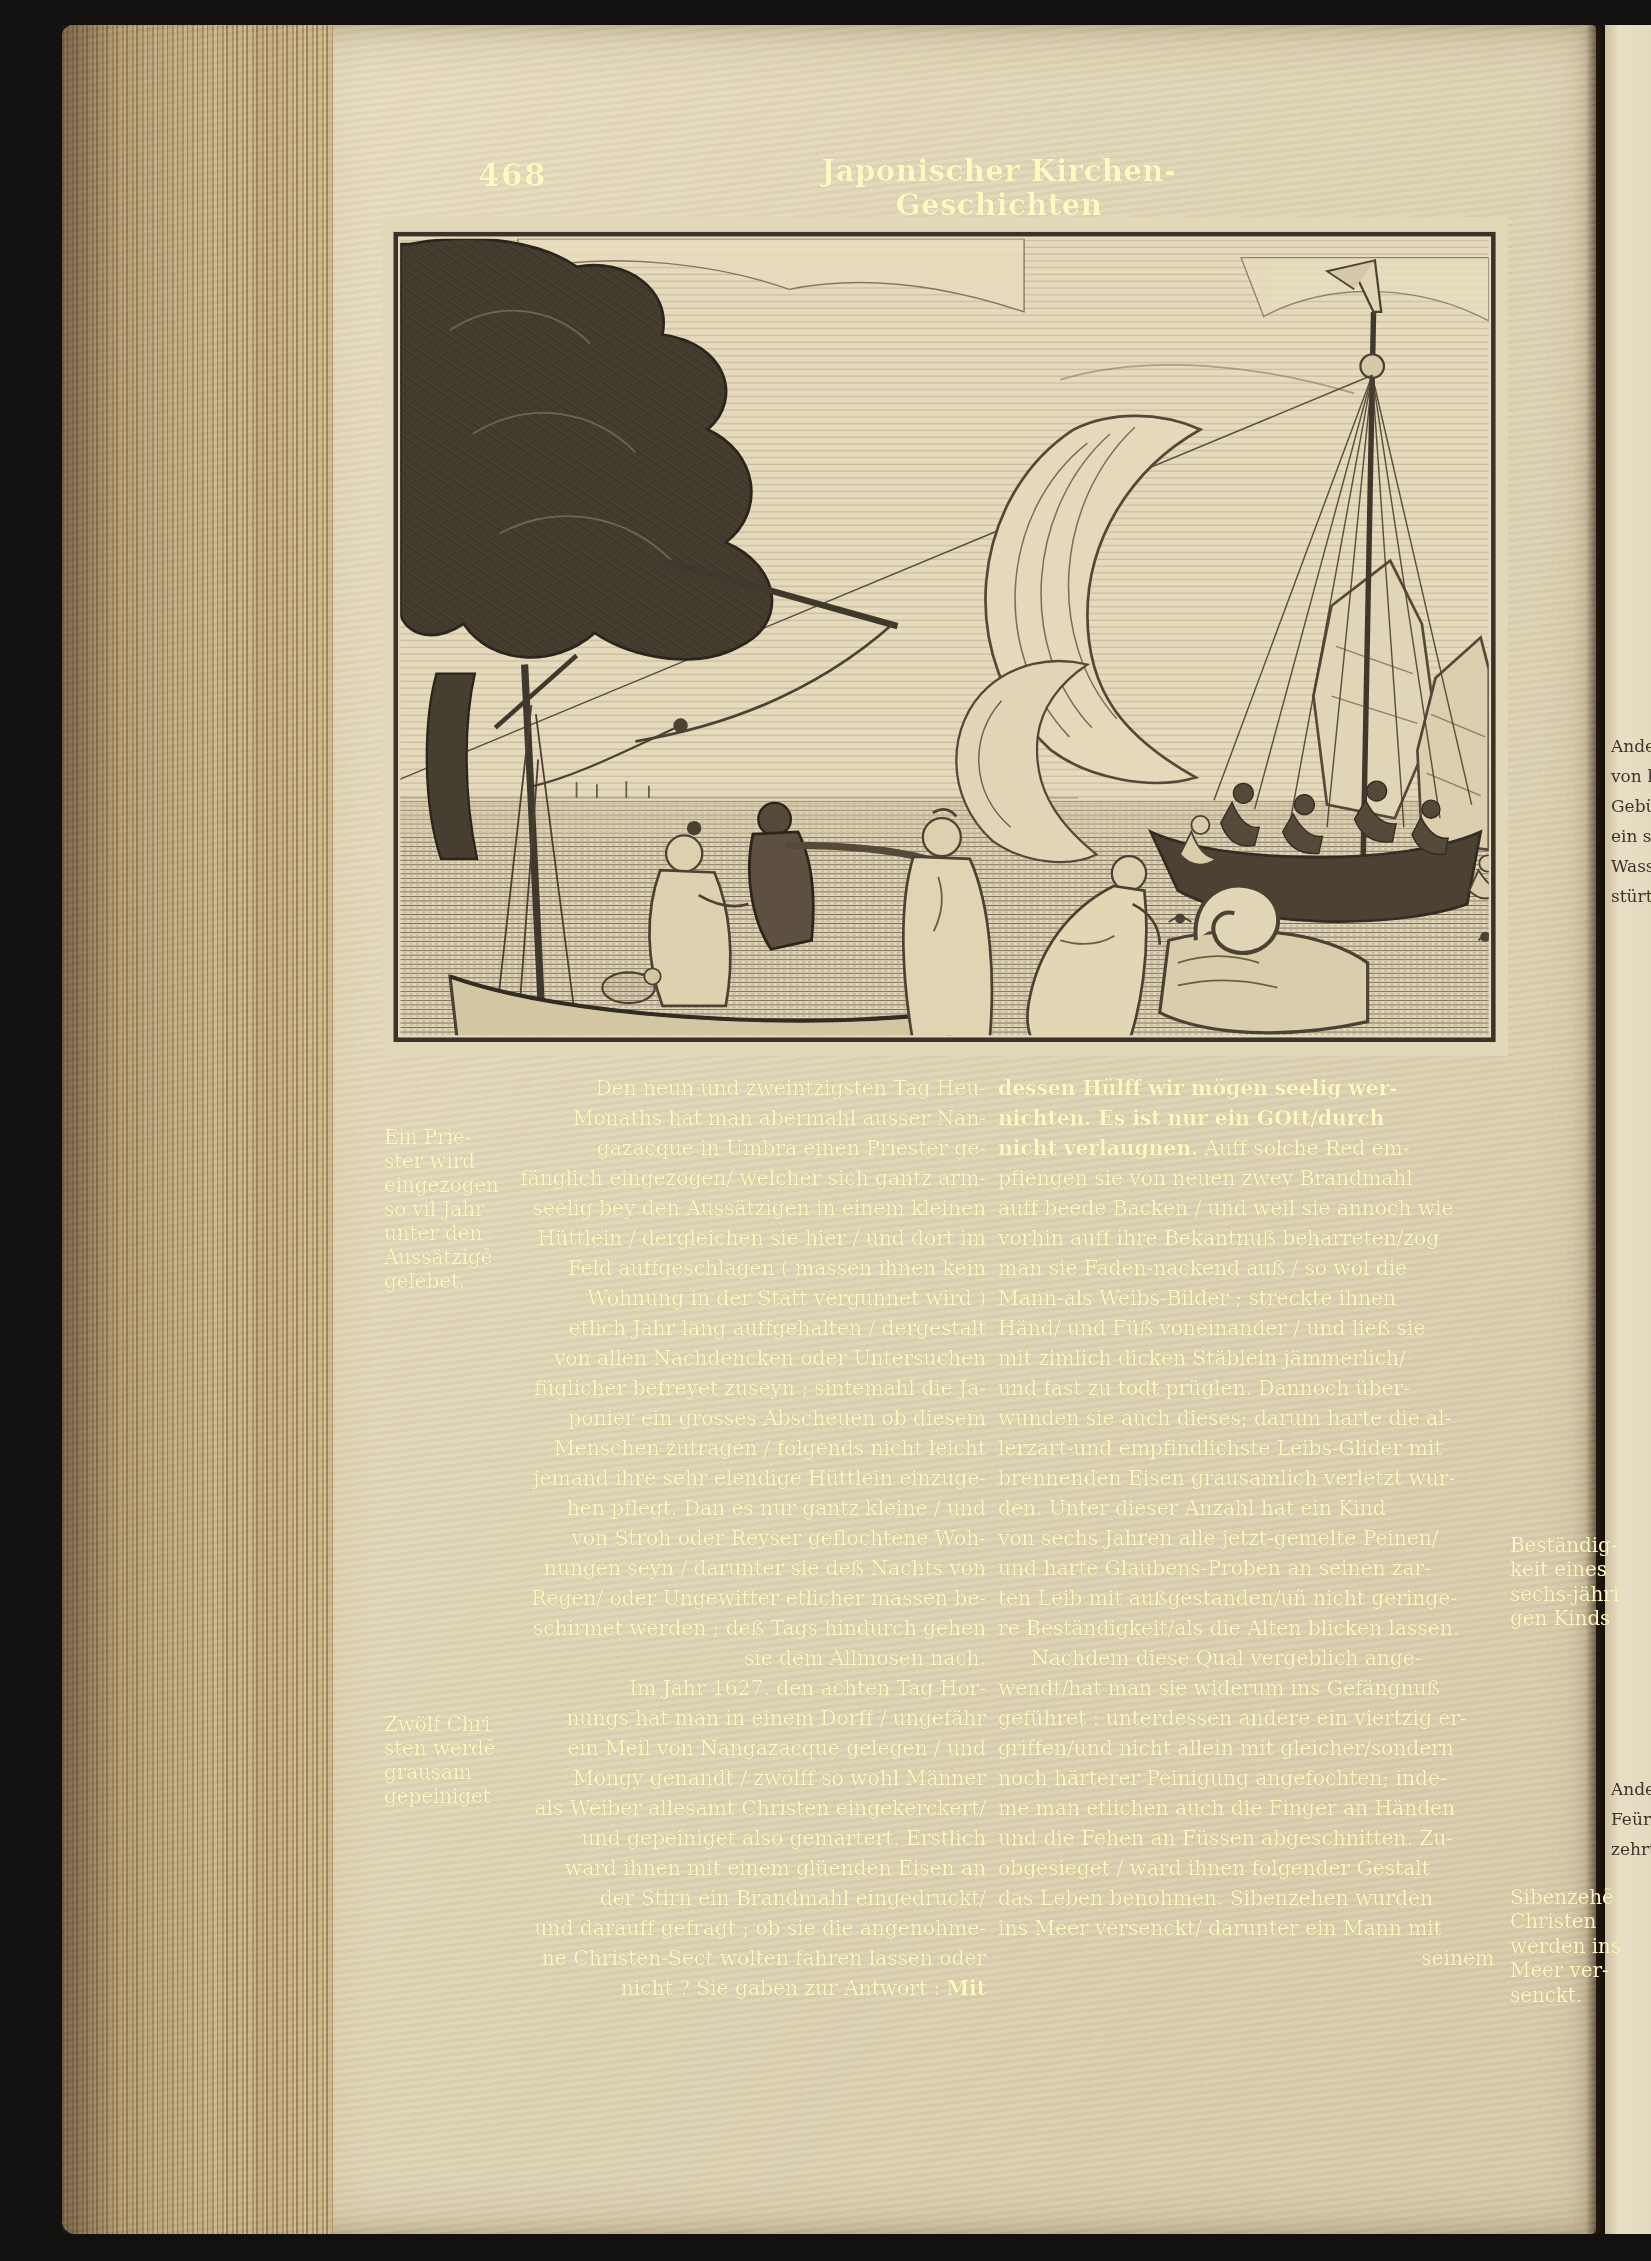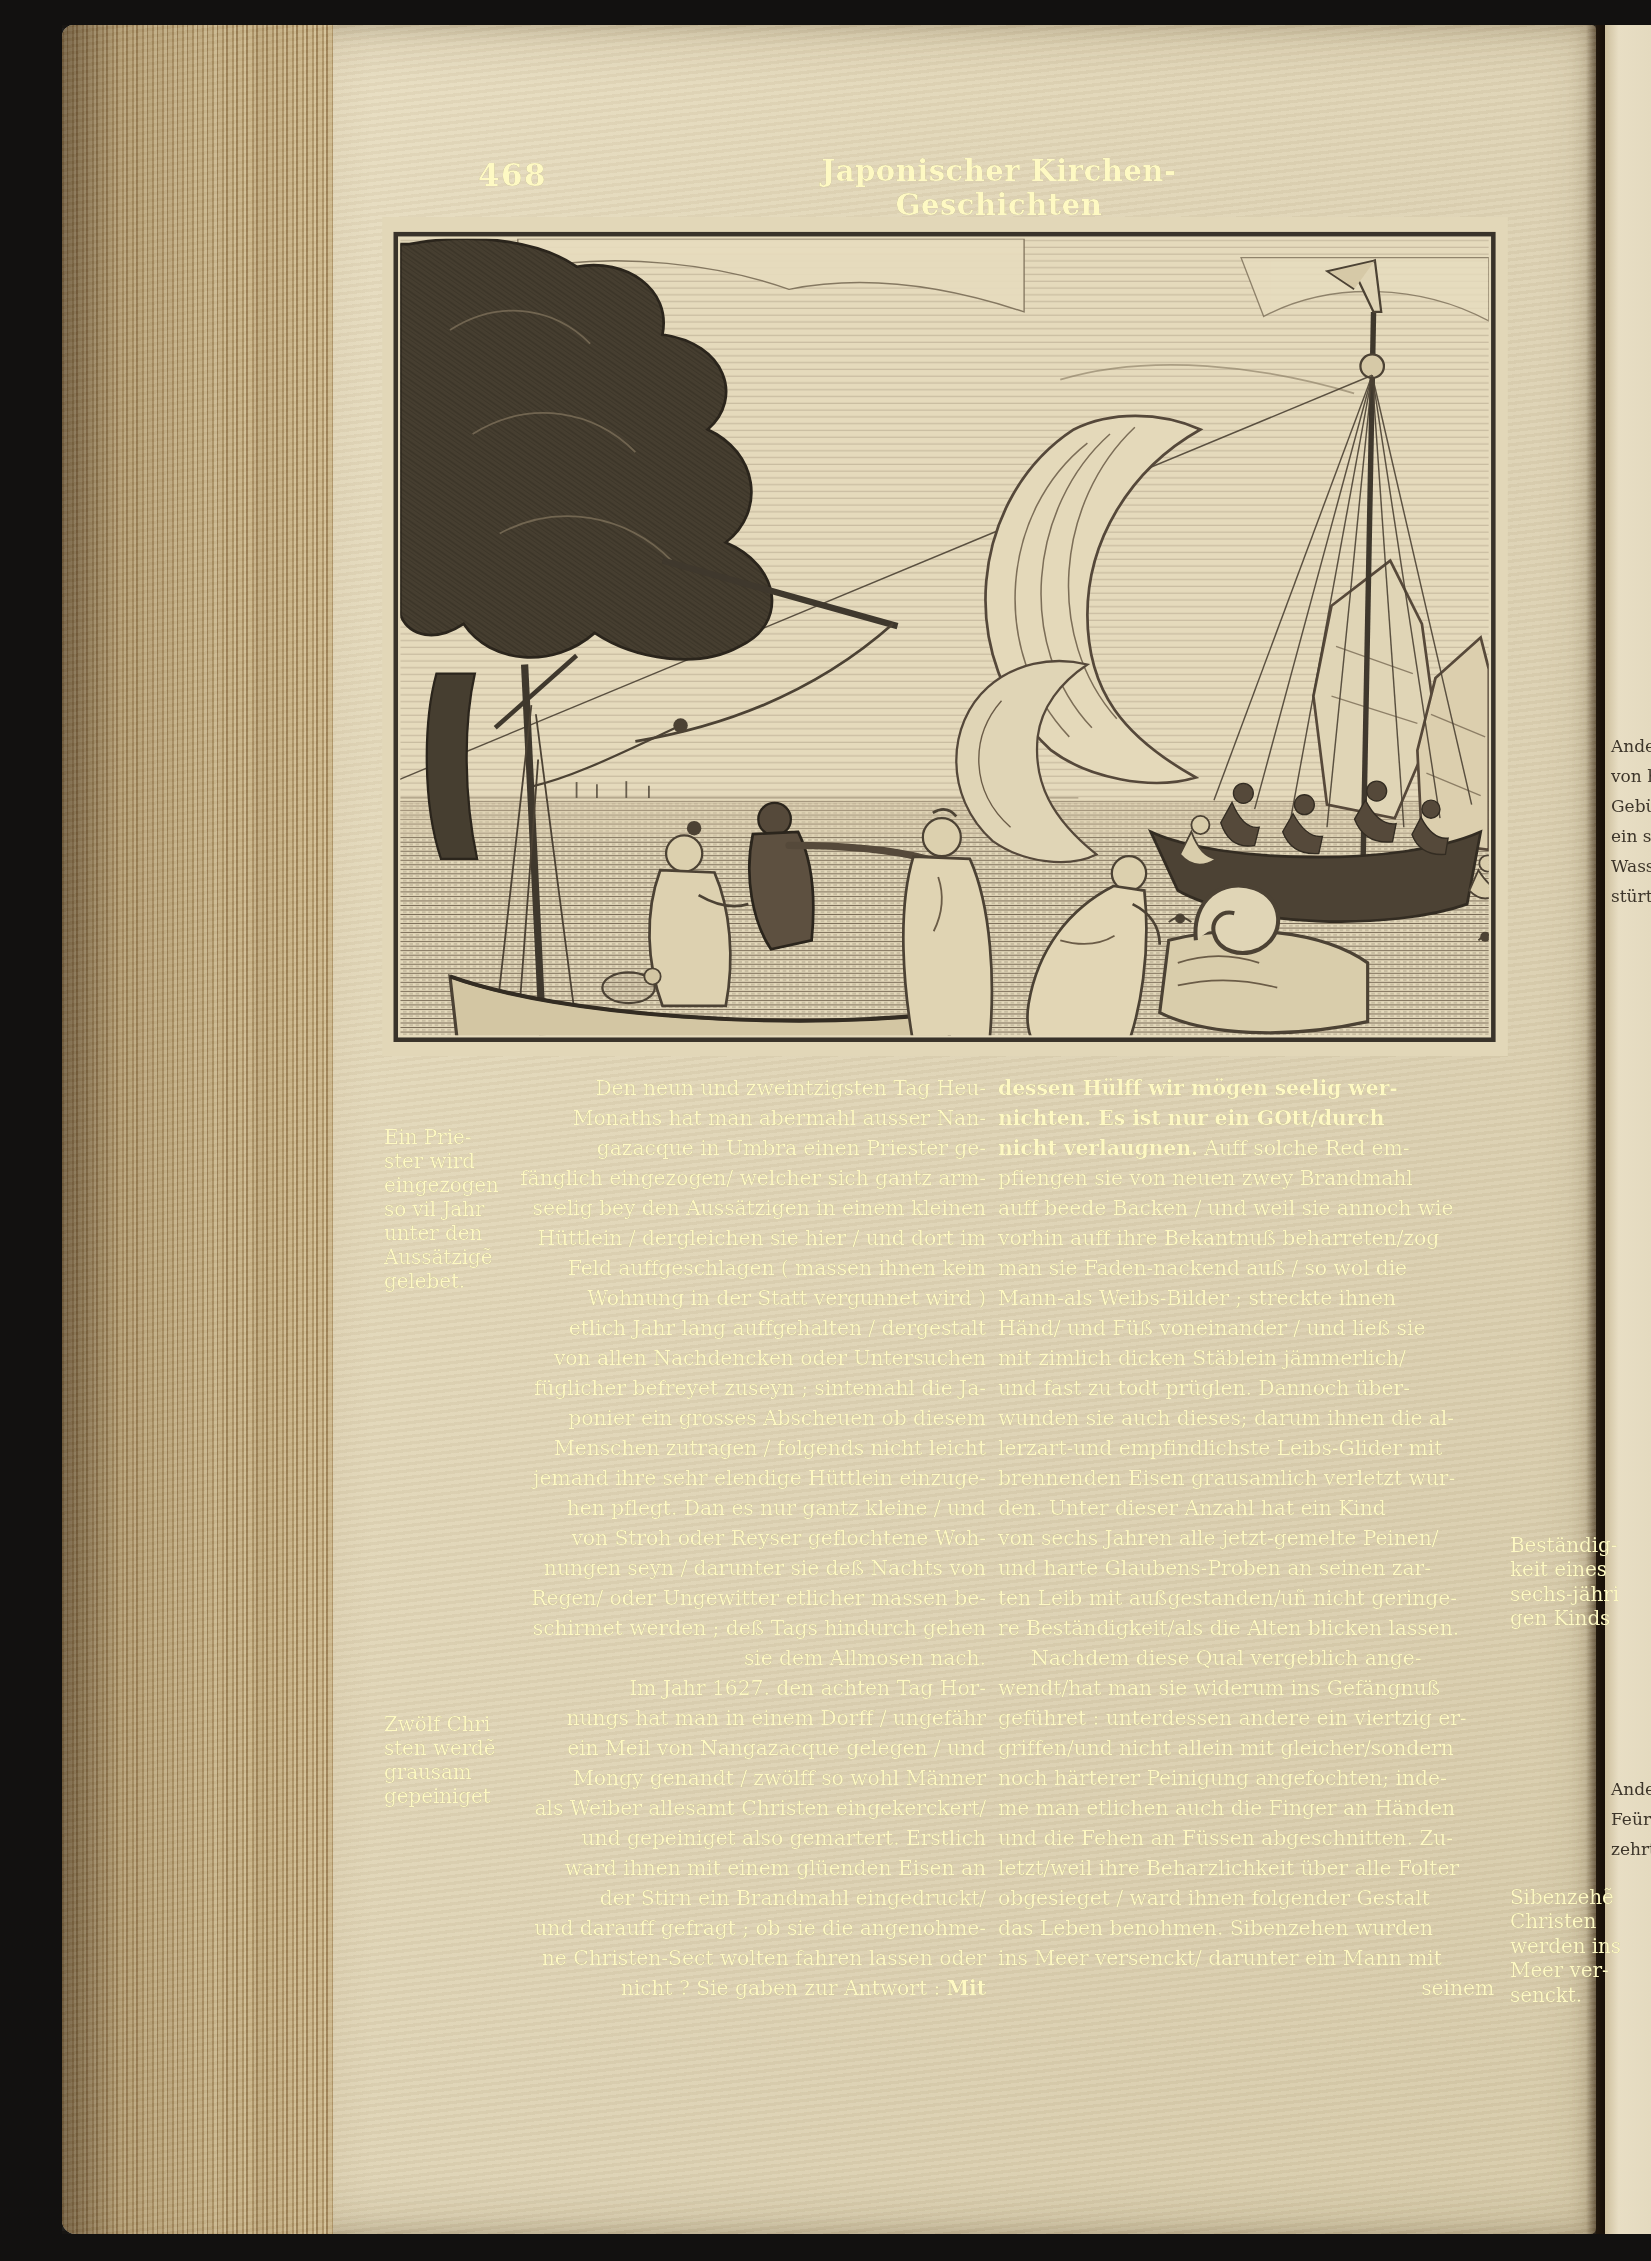--- a/index.html
+++ b/index.html
@@ -271,36 +271,35 @@
     <div class="tl bold"><span>nichten.  Es ist nur ein GOtt/durch</span></div>
     <div class="tl"><span class="bold">nicht verlaugnen.</span><span>   Auff solche Red em-</span></div>
     <div class="tl"><span>pfiengen sie von neuen zwey  Brandmahl</span></div>
     <div class="tl"><span>auff beede Backen / und weil sie annoch wie</span></div>
     <div class="tl"><span>vorhin auff ihre Bekantnuß beharreten/zog</span></div>
     <div class="tl"><span>man sie Faden-nackend auß /  so wol die</span></div>
     <div class="tl"><span>Mann-als Weibs-Bilder ;  streckte ihnen</span></div>
     <div class="tl"><span>Händ/ und Füß voneinander / und ließ sie</span></div>
     <div class="tl"><span>mit zimlich dicken Stäblein jämmerlich/</span></div>
     <div class="tl"><span>und fast zu todt prüglen.  Dannoch über-</span></div>
-    <div class="tl"><span>wunden sie auch dieses;  darum ihnen die al-</span></div>
+    <div class="tl"><span>wunden sie auch dieses;  darum harte die al-</span></div>
     <div class="tl"><span>lerzart-und empfindlichste Leibs-Glider mit</span></div>
     <div class="tl"><span>brennenden Eisen grausamlich verletzt wur-</span></div>
     <div class="tl"><span>den.   Unter dieser Anzahl hat ein Kind</span></div>
     <div class="tl"><span>von sechs Jahren alle jetzt-gemelte Peinen/</span></div>
     <div class="tl"><span>und harte Glaubens-Proben an seinen zar-</span></div>
     <div class="tl"><span>ten Leib mit außgestanden/uñ nicht geringe-</span></div>
     <div class="tl"><span>re Beständigkeit/als die Alten blicken lassen.</span></div>
     <div class="tl ind"><span>Nachdem diese Qual vergeblich  ange-</span></div>
     <div class="tl"><span>wendt/hat man sie widerum ins Gefängnuß</span></div>
     <div class="tl"><span>geführet : unterdessen andere ein viertzig er-</span></div>
     <div class="tl"><span>griffen/und nicht allein mit gleicher/sondern</span></div>
     <div class="tl"><span>noch härterer Peinigung angefochten; inde-</span></div>
     <div class="tl"><span>me man etlichen auch die Finger an Händen</span></div>
     <div class="tl"><span>und die Fehen an Füssen abgeschnitten. Zu-</span></div>
-    <div class="tl"><span>letzt/weil ihre Beharzlichkeit über alle Folter</span></div>
     <div class="tl"><span>obgesieget  /   ward ihnen folgender Gestalt</span></div>
     <div class="tl"><span>das Leben benohmen.   Sibenzehen wurden</span></div>
     <div class="tl"><span>ins Meer versenckt/ darunter ein Mann mit</span></div>
     <div class="tl ra"><span>seinem</span></div>
   </div>
 
 <div class="abs ink mnote mnL1">
     <div class="tl"><span>Ein Prie-</span></div>
     <div class="tl"><span>ster wird</span></div>
     <div class="tl"><span>eingezogen</span></div>

